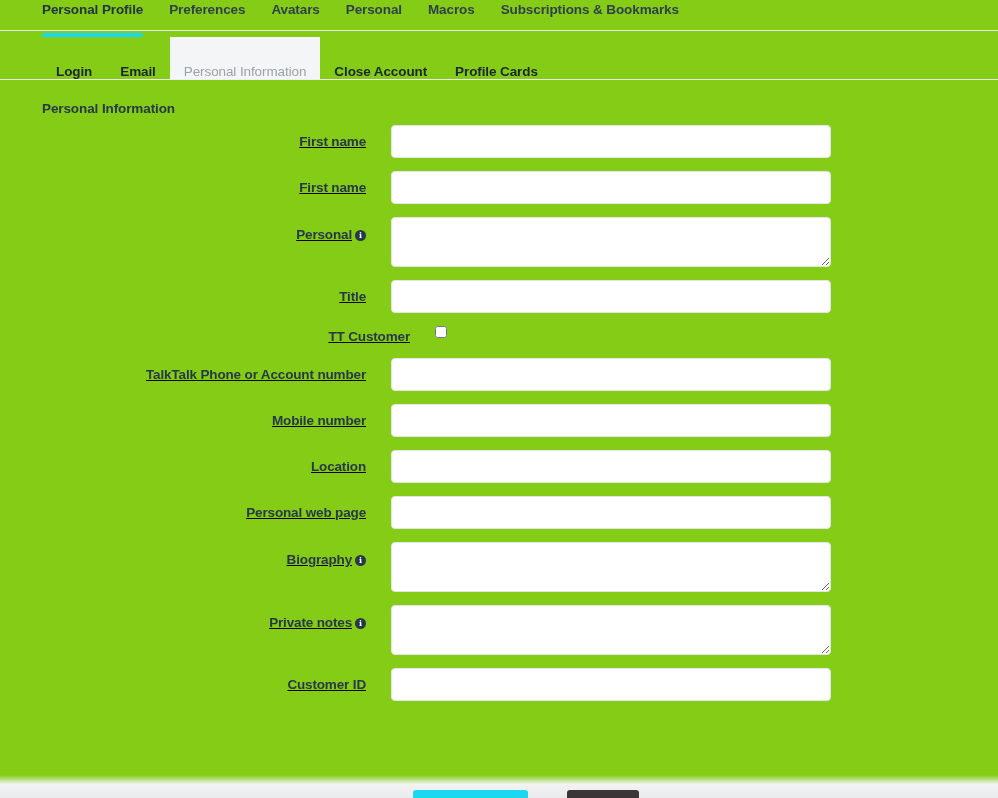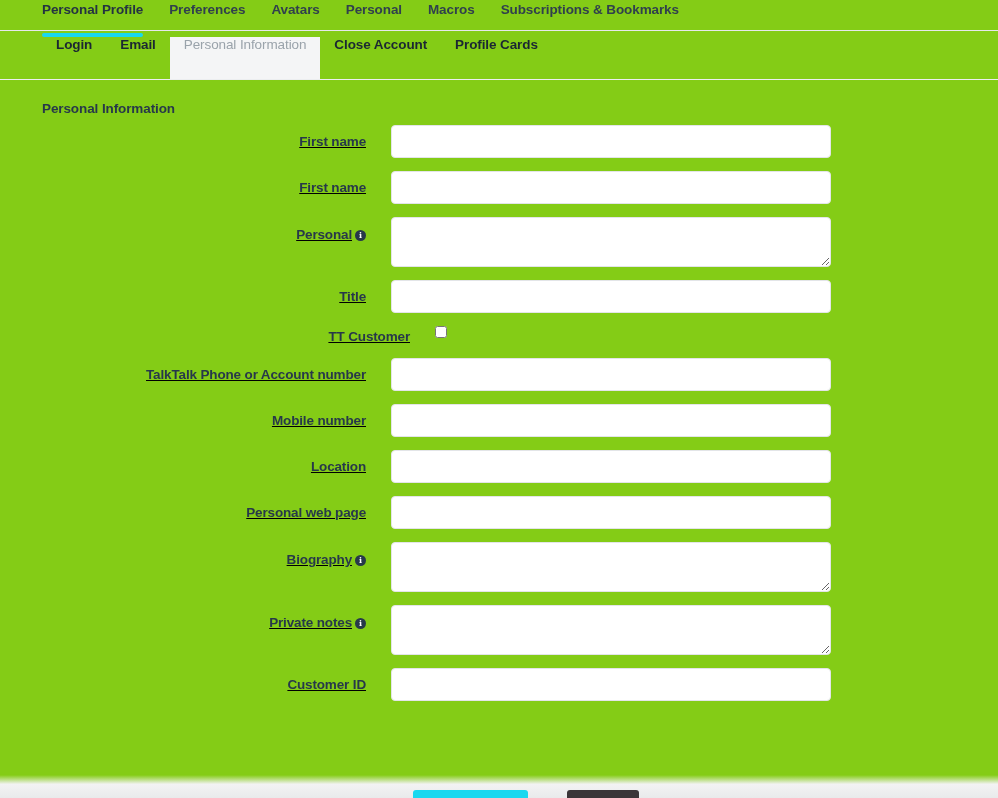--- a/index.html
+++ b/index.html
@@ -67,21 +67,21 @@
     width: 998px;
     height: 43px;
     border-bottom: 1px solid #eceef0;
     box-sizing: border-box;
     display: flex;
     align-items: stretch;
     padding-left: 42px;
   }
   .sub-tab {
     display: flex;
-    align-items: flex-start;
+    align-items: flex-end;
     font-size: 13.5px;
     color: #1b2733;
     font-weight: 700;
     letter-spacing: -0.1px;
     padding: 0 14px;
     white-space: nowrap;
     cursor: pointer;
     background: transparent;
   }
   .sub-tab.active {

